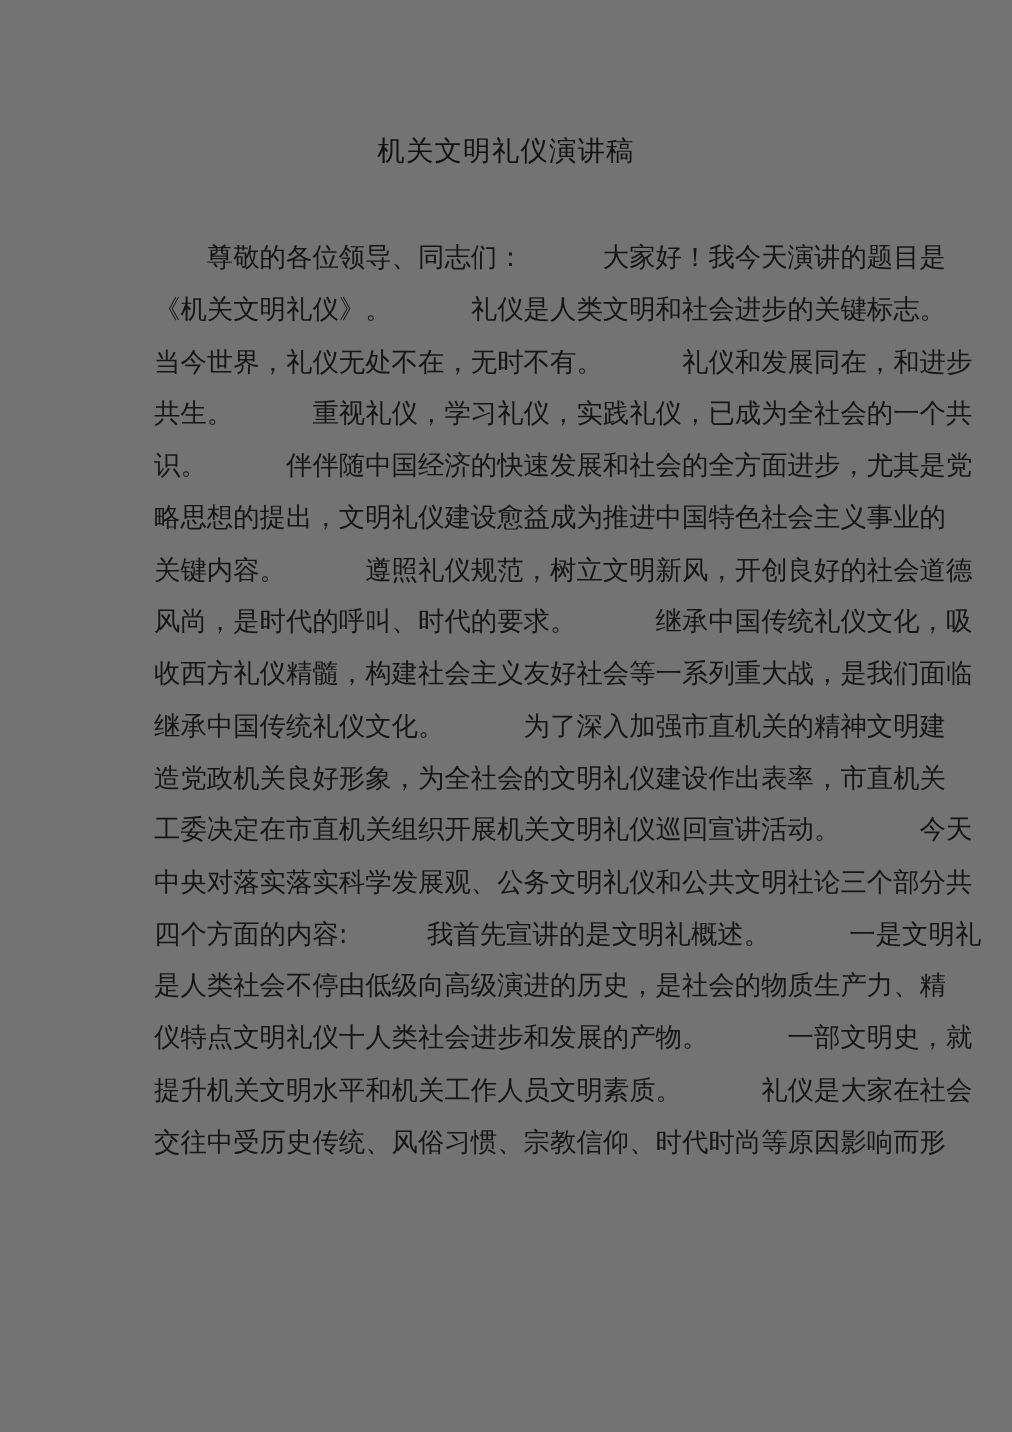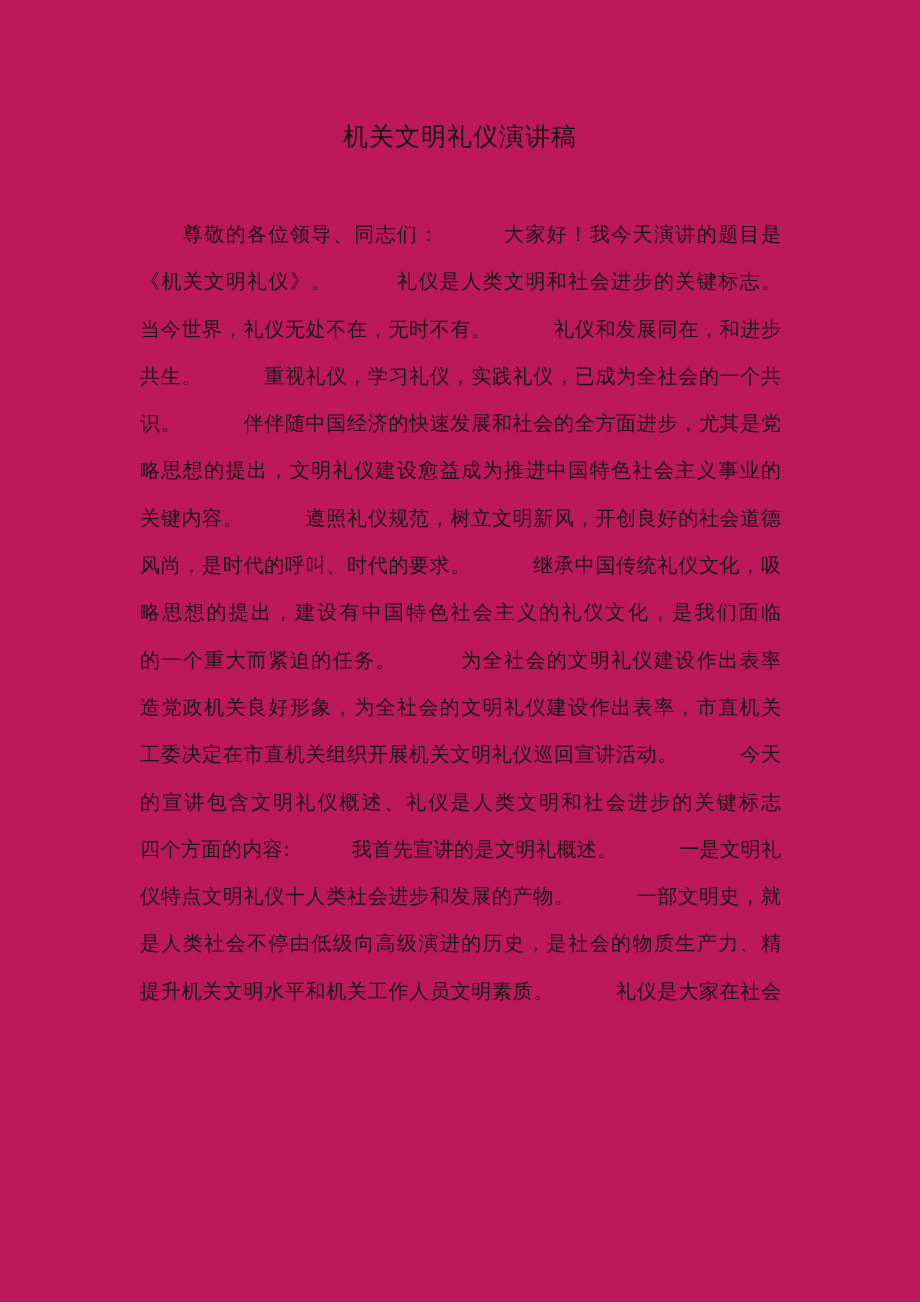--- a/index.html
+++ b/index.html
@@ -14,21 +14,21 @@
       overflow: hidden;
       font-family: "DejaVu Sans", "Liberation Sans", sans-serif;
       color: #111111;
     }
     .page {
       position: absolute;
       left: 0;
       top: 0;
       width: 920px;
       height: 1302px;
-      background: #be185d;
+      background: #737373;
     }
     .title {
       position: absolute;
       left: 0;
       top: 117px;
       width: 920px;
       text-align: center;
       font-size: 25px;
       line-height: 40px;
       letter-spacing: 1px;
@@ -39,21 +39,21 @@
     .body-text {
       position: absolute;
       left: 140px;
       top: 214px;
       width: 641px;
     }
     .line {
       display: block;
       height: 47.3px;
       line-height: 40px;
-      font-size: 20px;
+      font-size: 24px;
       white-space: pre;
       text-align: justify;
       text-align-last: justify;
       color: #151515;
       overflow: visible;
     }
   </style>
 </head>
 <body>
 
@@ -62,23 +62,24 @@
 
   <div class="body-text">
     <span class="line">　　尊敬的各位领导、同志们：　　　大家好！我今天演讲的题目是</span>
     <span class="line">《机关文明礼仪》。　　　礼仪是人类文明和社会进步的关键标志。</span>
     <span class="line">当今世界，礼仪无处不在，无时不有。　　　礼仪和发展同在，和进步</span>
     <span class="line">共生。　　　重视礼仪，学习礼仪，实践礼仪，已成为全社会的一个共</span>
     <span class="line">识。　　　伴伴随中国经济的快速发展和社会的全方面进步，尤其是党</span>
     <span class="line">略思想的提出，文明礼仪建设愈益成为推进中国特色社会主义事业的</span>
     <span class="line">关键内容。　　　遵照礼仪规范，树立文明新风，开创良好的社会道德</span>
     <span class="line">风尚，是时代的呼叫、时代的要求。　　　继承中国传统礼仪文化，吸</span>
-    <span class="line">略思想的提出，建设有中国特色社会主义的礼仪文化，是我们面临</span>
-    <span class="line">的一个重大而紧迫的任务。　　　为全社会的文明礼仪建设作出表率</span>
+    <span class="line">收西方礼仪精髓，构建社会主义友好社会等一系列重大战，是我们面临</span>
+    <span class="line">继承中国传统礼仪文化。　　　为了深入加强市直机关的精神文明建</span>
     <span class="line">造党政机关良好形象，为全社会的文明礼仪建设作出表率，市直机关</span>
     <span class="line">工委决定在市直机关组织开展机关文明礼仪巡回宣讲活动。　　　今天</span>
-    <span class="line">的宣讲包含文明礼仪概述、礼仪是人类文明和社会进步的关键标志</span>
+    <span class="line">中央对落实落实科学发展观、公务文明礼仪和公共文明社论三个部分共</span>
     <span class="line">四个方面的内容:　　　我首先宣讲的是文明礼概述。　　　一是文明礼</span>
+    <span class="line">是人类社会不停由低级向高级演进的历史，是社会的物质生产力、精</span>
     <span class="line">仪特点文明礼仪十人类社会进步和发展的产物。　　　一部文明史，就</span>
-    <span class="line">是人类社会不停由低级向高级演进的历史，是社会的物质生产力、精</span>
     <span class="line">提升机关文明水平和机关工作人员文明素质。　　　礼仪是大家在社会</span>
+    <span class="line">交往中受历史传统、风俗习惯、宗教信仰、时代时尚等原因影响而形</span>
   </div>
 </div>
 
 </body></html>

